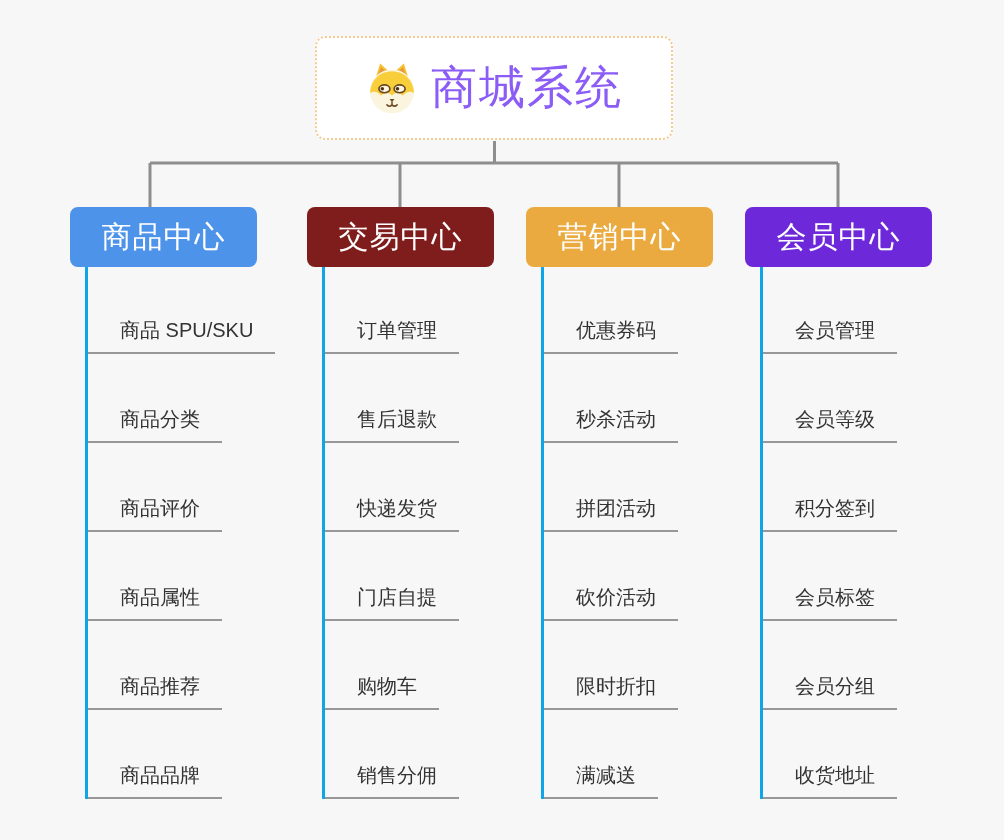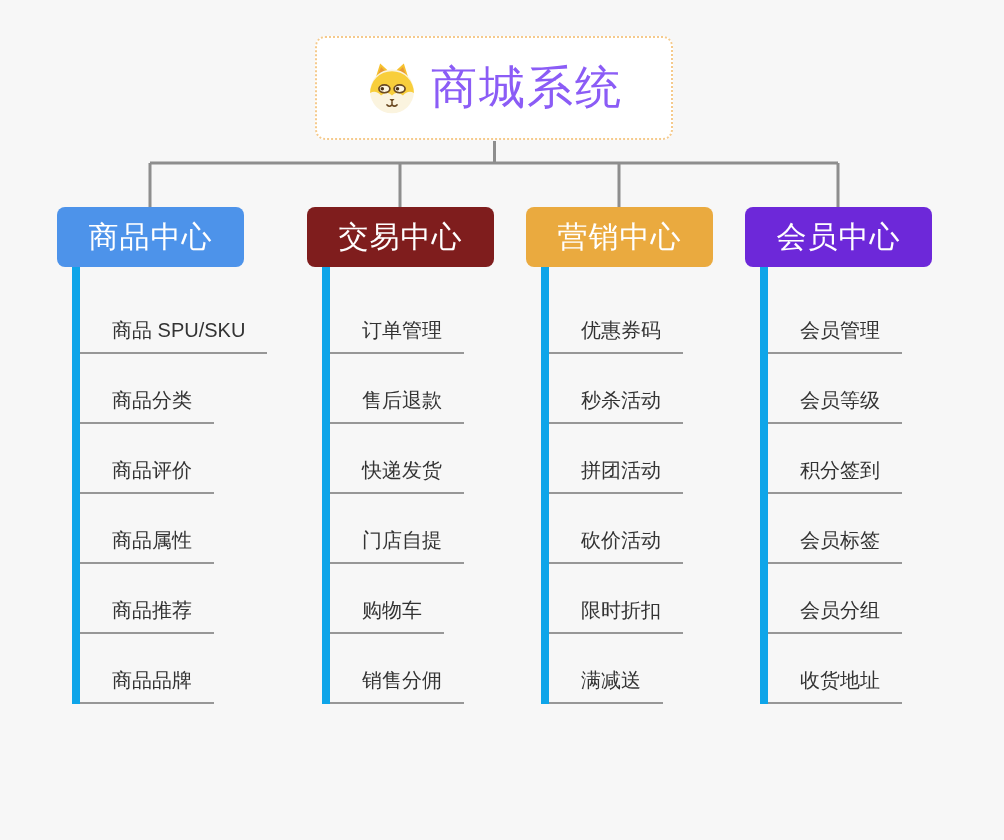--- a/index.html
+++ b/index.html
@@ -12,38 +12,38 @@
     position:absolute;left:315px;top:36px;width:358px;height:104px;
     background:#ffffff;border:2px dotted #f5ca8c;border-radius:10px;
     box-sizing:border-box;display:flex;align-items:center;justify-content:center;gap:12px;
     cursor:pointer;
   }
   .root-title{font-size:46px;color:#8b5cf6;letter-spacing:2px;white-space:nowrap;}
   .dog-icon{width:54px;height:54px;flex:0 0 auto;}
 
   
   .col{position:absolute;top:207px;width:max-content;}
-  .col-1{left:57px;}
+  .col-1{left:70px;}
   .col-2{left:307px;}
   .col-3{left:526px;font-family:Liberation Mono, monospace;}
   .col-4{left:745px;}
 
   .branch-box{
     width:187px;height:60px;border-radius:8px;box-sizing:border-box;
     display:flex;align-items:center;justify-content:center;
     color:#ffffff;font-size:30px;letter-spacing:1px;white-space:nowrap;
     cursor:pointer;
   }
 
   .leaf-list{
     margin:0 0 0 15px;padding:0;list-style:none;
-    border-left:8px solid #0ea5e9;width:max-content;
+    border-left:3px solid #0ea5e9;width:max-content;
   }
   .leaf{
-    height:70px;display:flex;align-items:flex-end;width:fit-content;
+    height:89px;display:flex;align-items:flex-end;width:fit-content;
   }
   .leaf:first-child{height:87px;}
   .leaf-label{
     display:inline-block;white-space:nowrap;
     font-size:20px;color:#333333;
     padding:0 22px 8px 32px;
     border-bottom:2px solid #979797;
     cursor:pointer;
   }
 </style>

